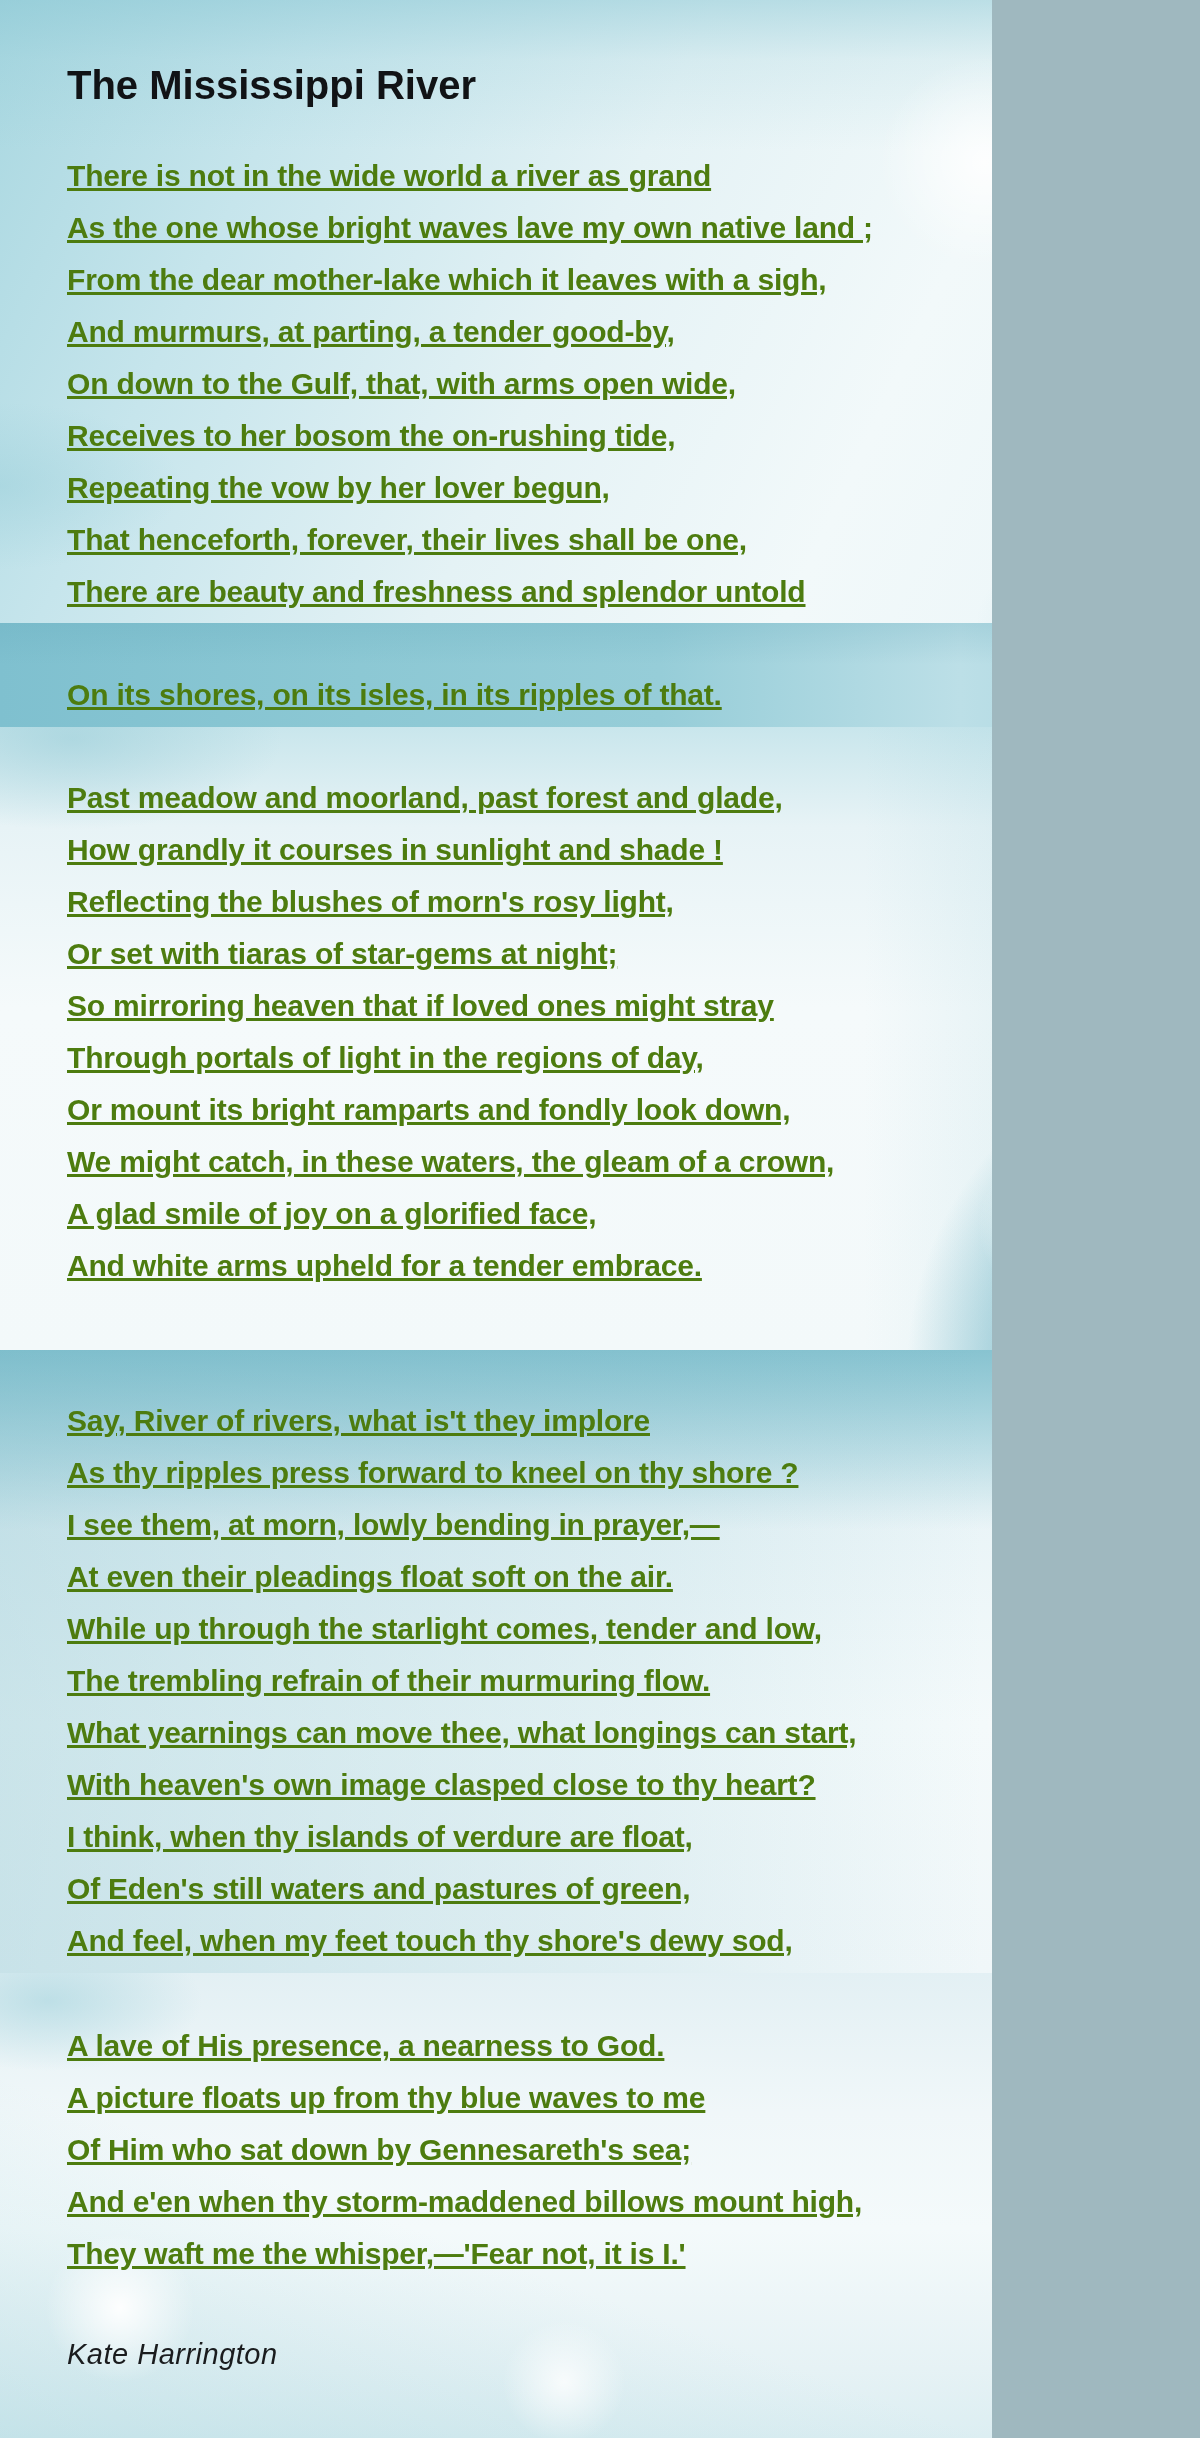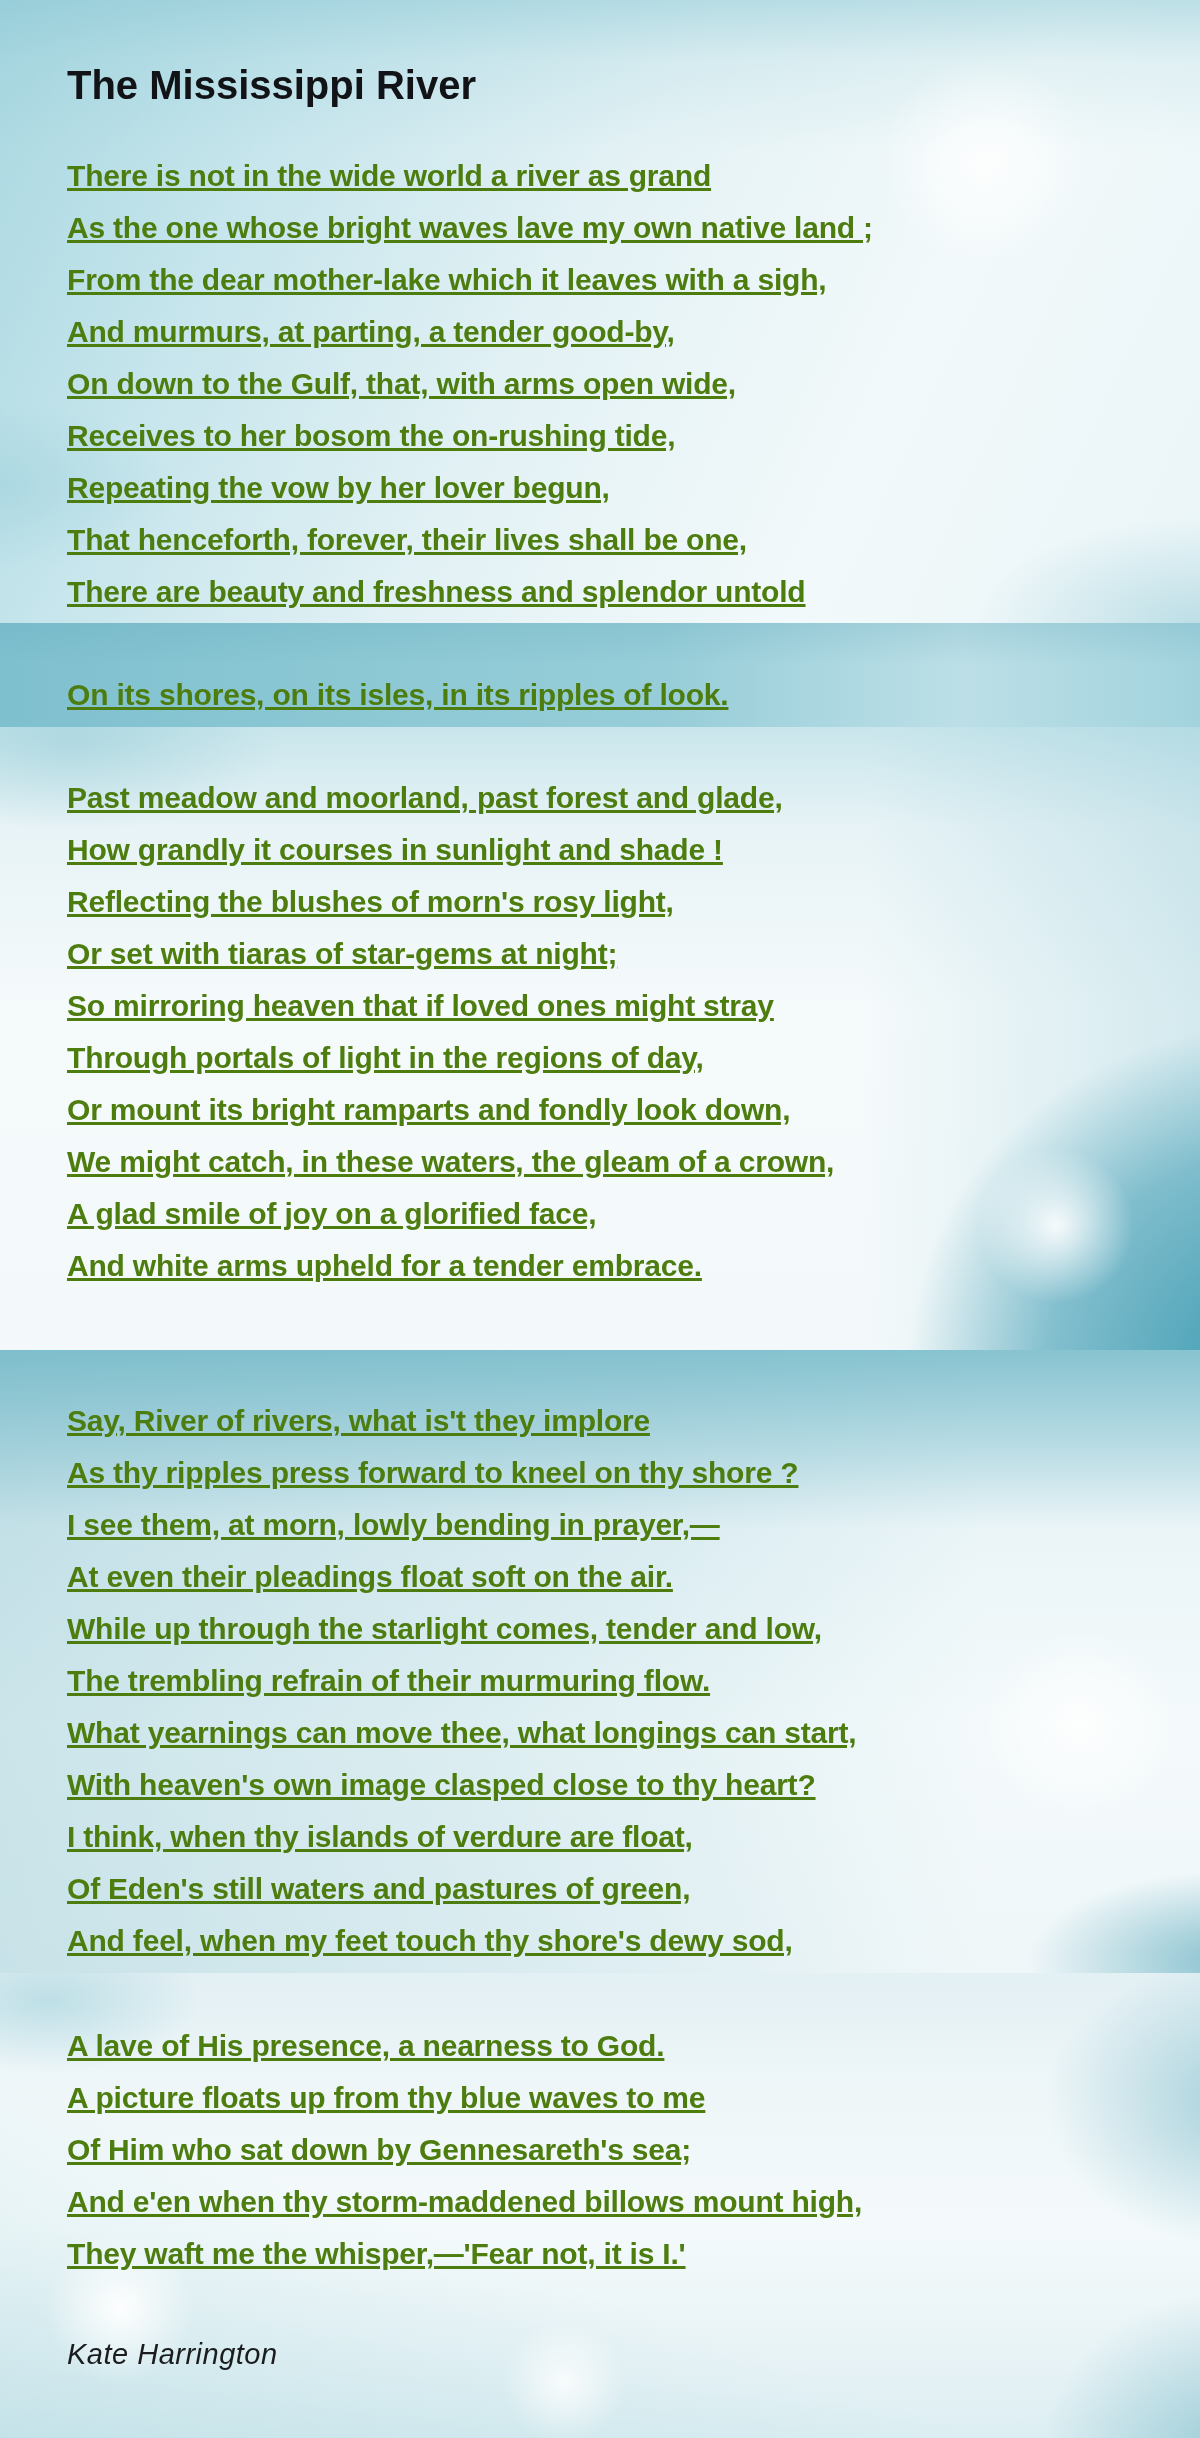--- a/index.html
+++ b/index.html
@@ -1,18 +1,18 @@
 <!DOCTYPE html>
 <html><head>
 <meta charset="utf-8">
 <style>
   html,body{margin:0;padding:0;background:#9fb8bf;}
   .page{
     position:relative;
-    width:1200px;height:2438px;
+    width:992px;height:2438px;
     overflow:hidden;
     font-family:"Liberation Sans","DejaVu Sans",sans-serif;
     background:#eef6f8;
   }
   
   .bg{position:absolute;inset:0;}
   .tile{position:absolute;left:0;width:1200px;}
   .tile-0{
     top:0;height:623px;
     background:
@@ -98,21 +98,21 @@
     <div class="line">From the dear mother-lake which it leaves with a sigh,</div>
     <div class="line">And murmurs, at parting, a tender good-by,</div>
     <div class="line">On down to the Gulf, that, with arms open wide,</div>
     <div class="line">Receives to her bosom the on-rushing tide,</div>
     <div class="line">Repeating the vow by her lover begun,</div>
     <div class="line">That henceforth, forever, their lives shall be one,</div>
     <div class="line">There are beauty and freshness and splendor untold</div>
   </div>
 
   <div class="stanza s1b">
-    <div class="line">On its shores, on its isles, in its ripples of look.</div>
+    <div class="line">On its shores, on its isles, in its ripples of that.</div>
   </div>
 
   <div class="stanza s2">
     <div class="line">Past meadow and moorland, past forest and glade,</div>
     <div class="line">How grandly it courses in sunlight and shade !</div>
     <div class="line">Reflecting the blushes of morn's rosy light,</div>
     <div class="line">Or set with tiaras of star-gems at night;</div>
     <div class="line">So mirroring heaven that if loved ones might stray</div>
     <div class="line">Through portals of light in the regions of day,</div>
     <div class="line">Or mount its bright ramparts and fondly look down,</div>

